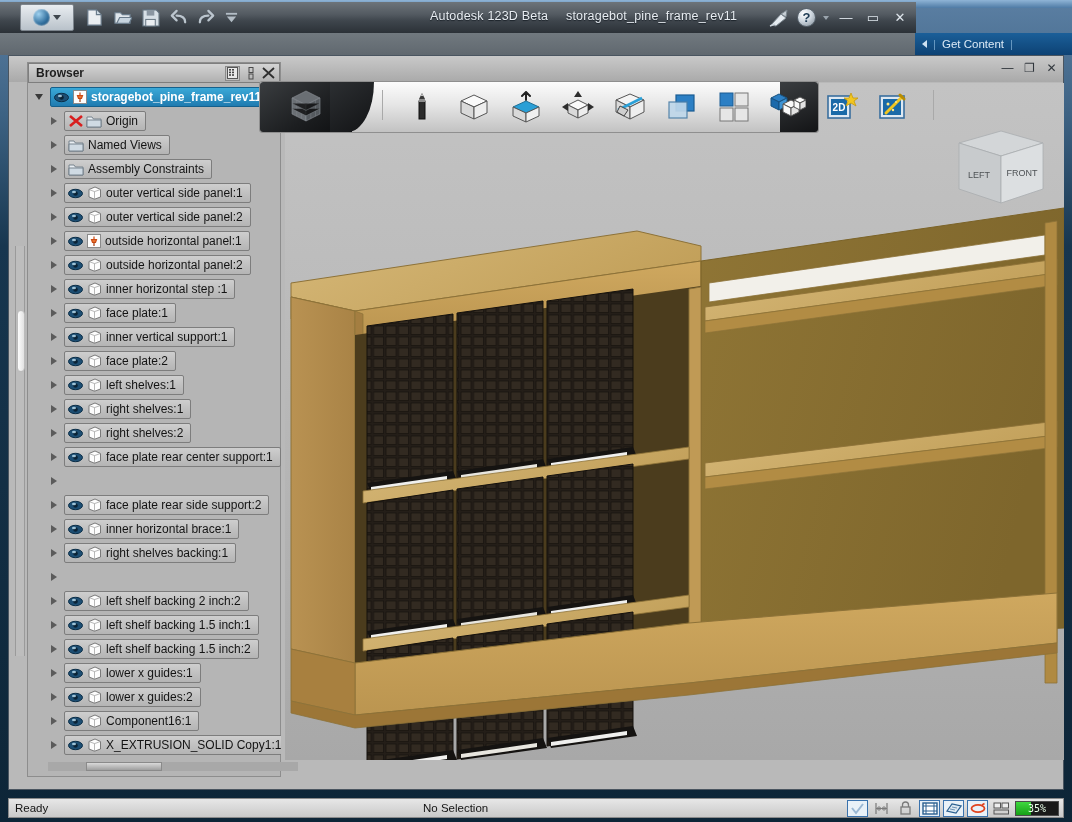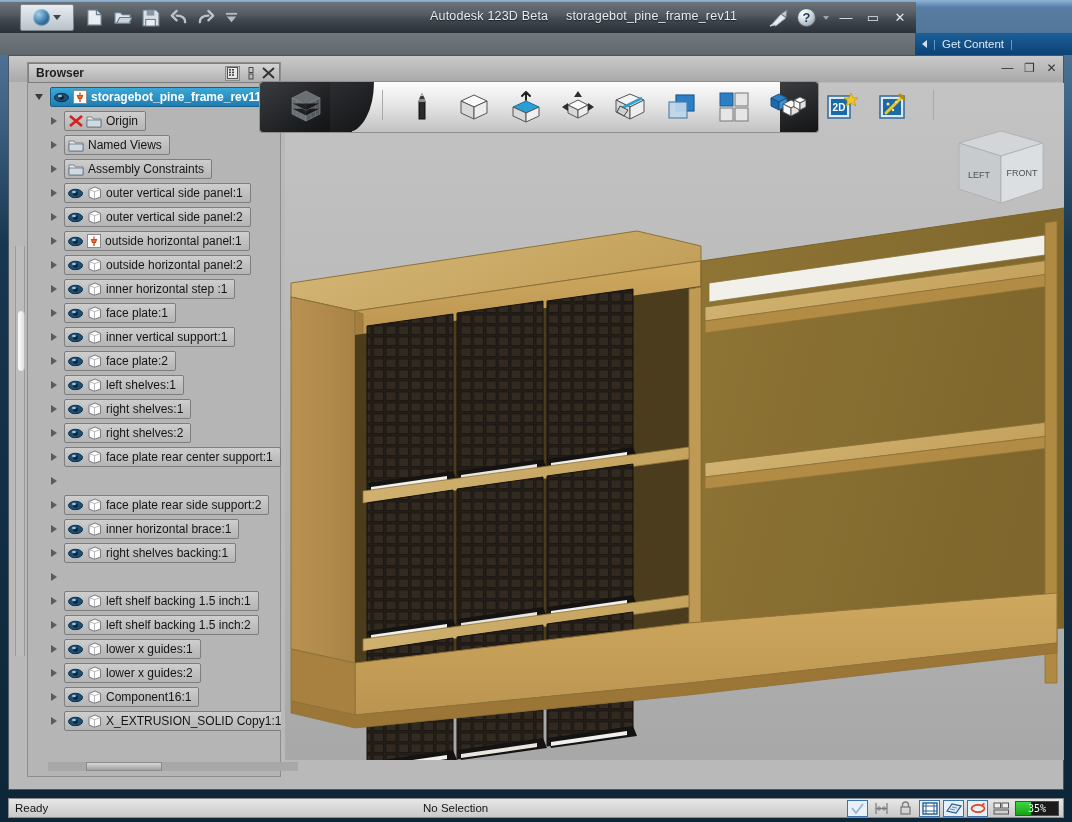--- a/index.html
+++ b/index.html
@@ -684,20 +684,35 @@
               <div class="node">
                 <svg class="eye" viewBox="0 0 15 11">
   <ellipse cx="7.5" cy="5.5" rx="7" ry="4.2" fill="#1d4e73" stroke="#0b2e47"></ellipse>
   <circle cx="7.5" cy="5.5" r="2.3" fill="#0a2336"></circle>
   <ellipse cx="6" cy="4" rx="2" ry="1.2" fill="#bfe3f5" opacity=".8"></ellipse>
                 </svg>
                 <svg class="cube-i" viewBox="0 0 15 14">
   <polygon points="2,3.5 8,1 13.5,3.5 13.5,11 7.5,13.2 2,11" fill="#fdfdfd" stroke="#6e6e6e" stroke-width="0.9"></polygon>
   <path d="M2,3.5 L7.5,5.6 L13.5,3.5 M7.5,5.6 L7.5,13.2" fill="none" stroke="#9a9a9a" stroke-width="0.7"></path>
                 </svg>
+                <span class="nlabel">left shelf backing 2 inch:2</span>
+              </div>
+            </div>
+            <div class="trow">
+              <div class="tri" style="margin-left: 20px;"></div>
+              <div class="node">
+                <svg class="eye" viewBox="0 0 15 11">
+  <ellipse cx="7.5" cy="5.5" rx="7" ry="4.2" fill="#1d4e73" stroke="#0b2e47"></ellipse>
+  <circle cx="7.5" cy="5.5" r="2.3" fill="#0a2336"></circle>
+  <ellipse cx="6" cy="4" rx="2" ry="1.2" fill="#bfe3f5" opacity=".8"></ellipse>
+                </svg>
+                <svg class="cube-i" viewBox="0 0 15 14">
+  <polygon points="2,3.5 8,1 13.5,3.5 13.5,11 7.5,13.2 2,11" fill="#fdfdfd" stroke="#6e6e6e" stroke-width="0.9"></polygon>
+  <path d="M2,3.5 L7.5,5.6 L13.5,3.5 M7.5,5.6 L7.5,13.2" fill="none" stroke="#9a9a9a" stroke-width="0.7"></path>
+                </svg>
                 <span class="nlabel">left shelf backing 1.5 inch:1</span>
               </div>
             </div>
             <div class="trow">
               <div class="tri" style="margin-left: 20px;"></div>
               <div class="node">
                 <svg class="eye" viewBox="0 0 15 11">
   <ellipse cx="7.5" cy="5.5" rx="7" ry="4.2" fill="#1d4e73" stroke="#0b2e47"></ellipse>
   <circle cx="7.5" cy="5.5" r="2.3" fill="#0a2336"></circle>
   <ellipse cx="6" cy="4" rx="2" ry="1.2" fill="#bfe3f5" opacity=".8"></ellipse>

